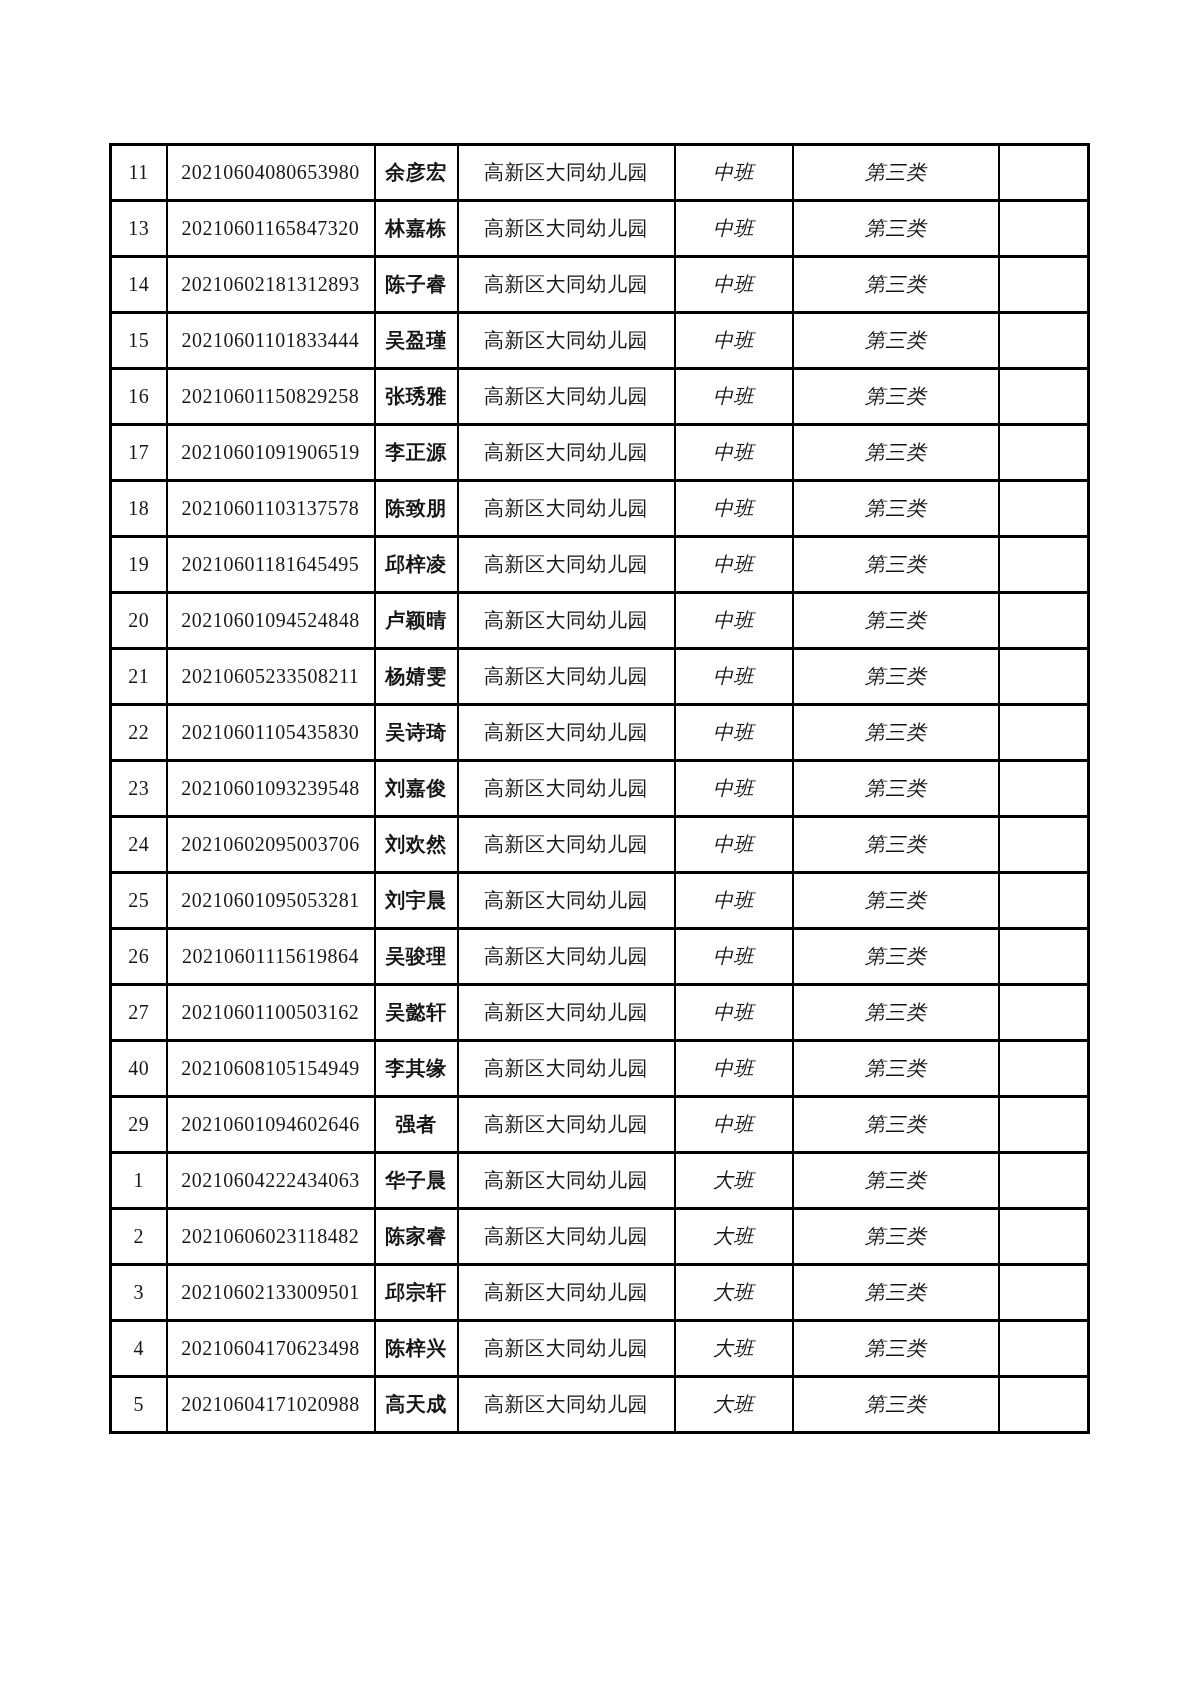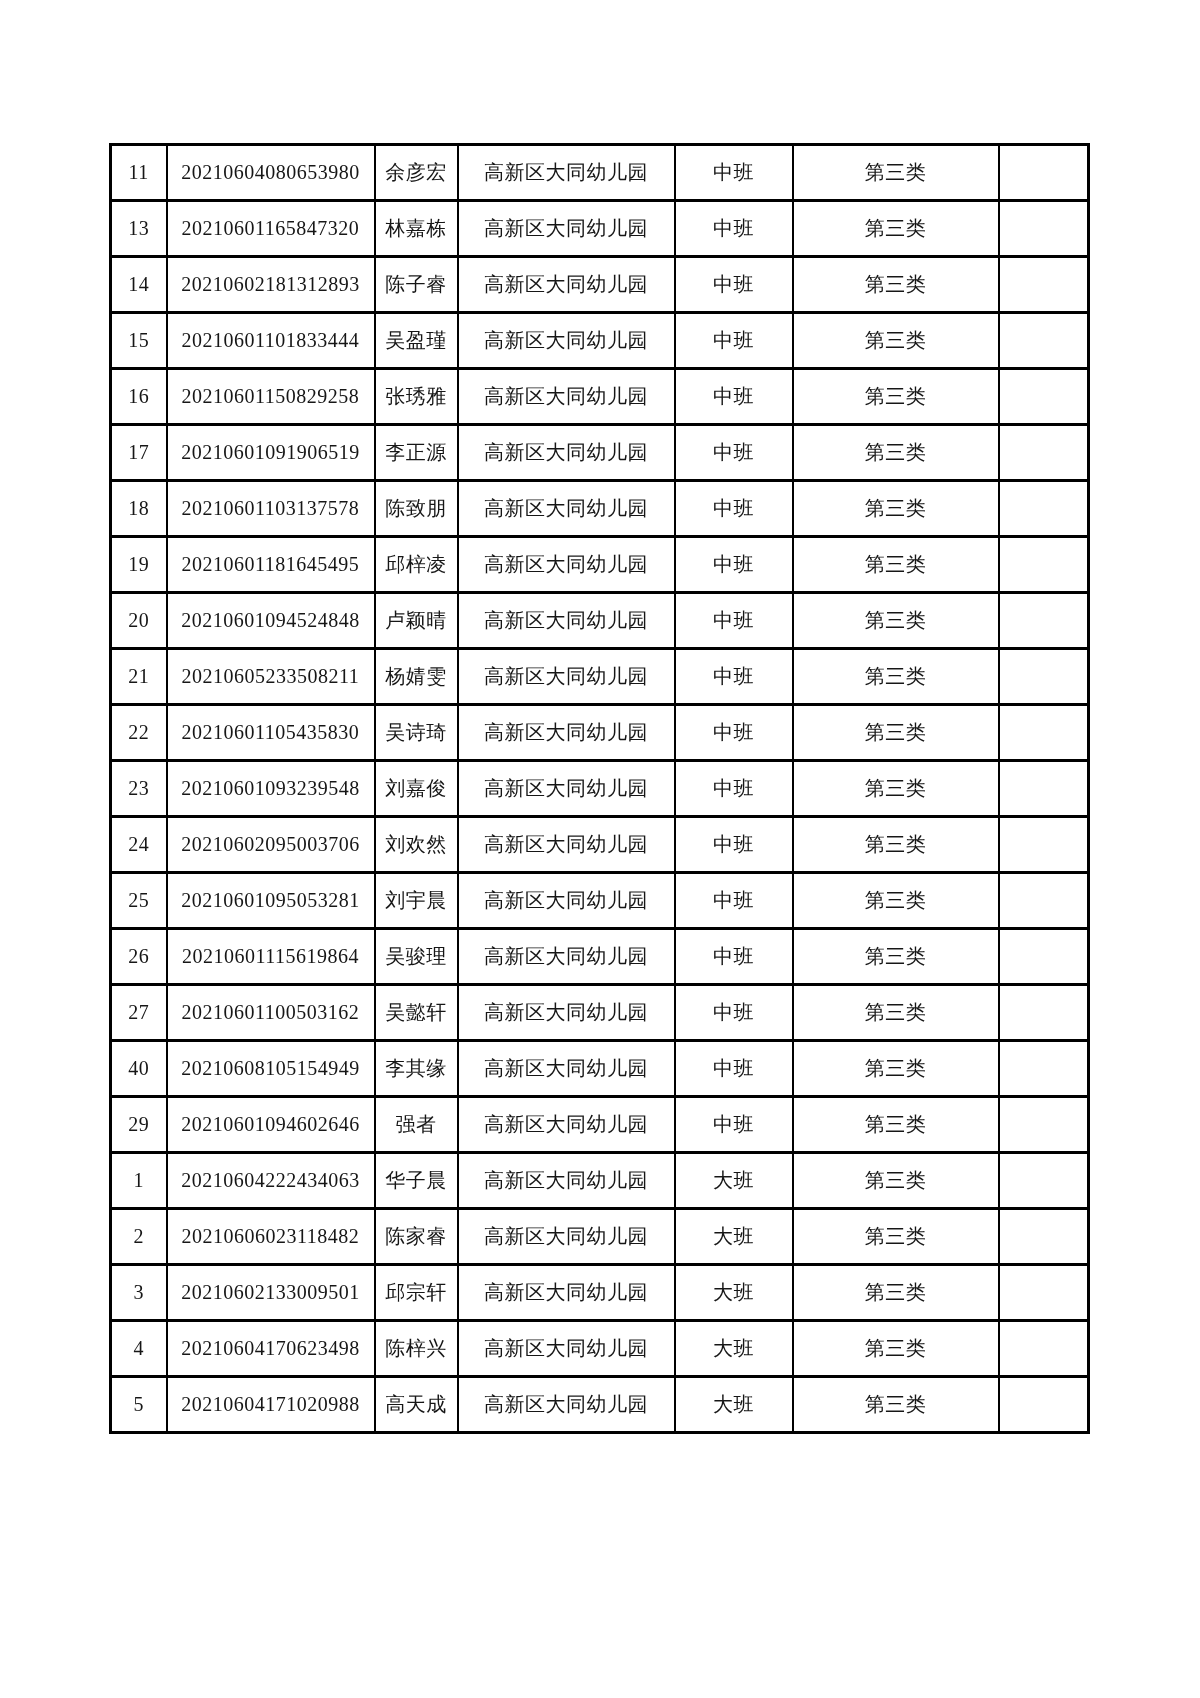--- a/index.html
+++ b/index.html
@@ -34,24 +34,24 @@
     text-align: center;
     vertical-align: middle;
     font-size: 20px;
     color: #161616;
     letter-spacing: 0.5px;
     white-space: nowrap;
     overflow: hidden;
   }
   td.cell-seq      { font-size: 19px; }
   td.cell-id       { font-size: 20px; letter-spacing: 0.2px; }
-  td.cell-name     { font-size: 20px; }
+  td.cell-name     { font-size: 20px; font-weight: bold; }
   td.cell-school   { font-size: 20px; }
-  td.cell-class    { font-size: 20px; }
-  td.cell-category { font-size: 20px; }
+  td.cell-class    { font-size: 20px; font-style: italic; }
+  td.cell-category { font-size: 20px; font-style: italic; }
 </style>
 </head>
 <body>
 
 <div class="page">
   <table class="roster">
     <colgroup>
       <col style="width:56px">
       <col style="width:208px">
       <col style="width:83px">

